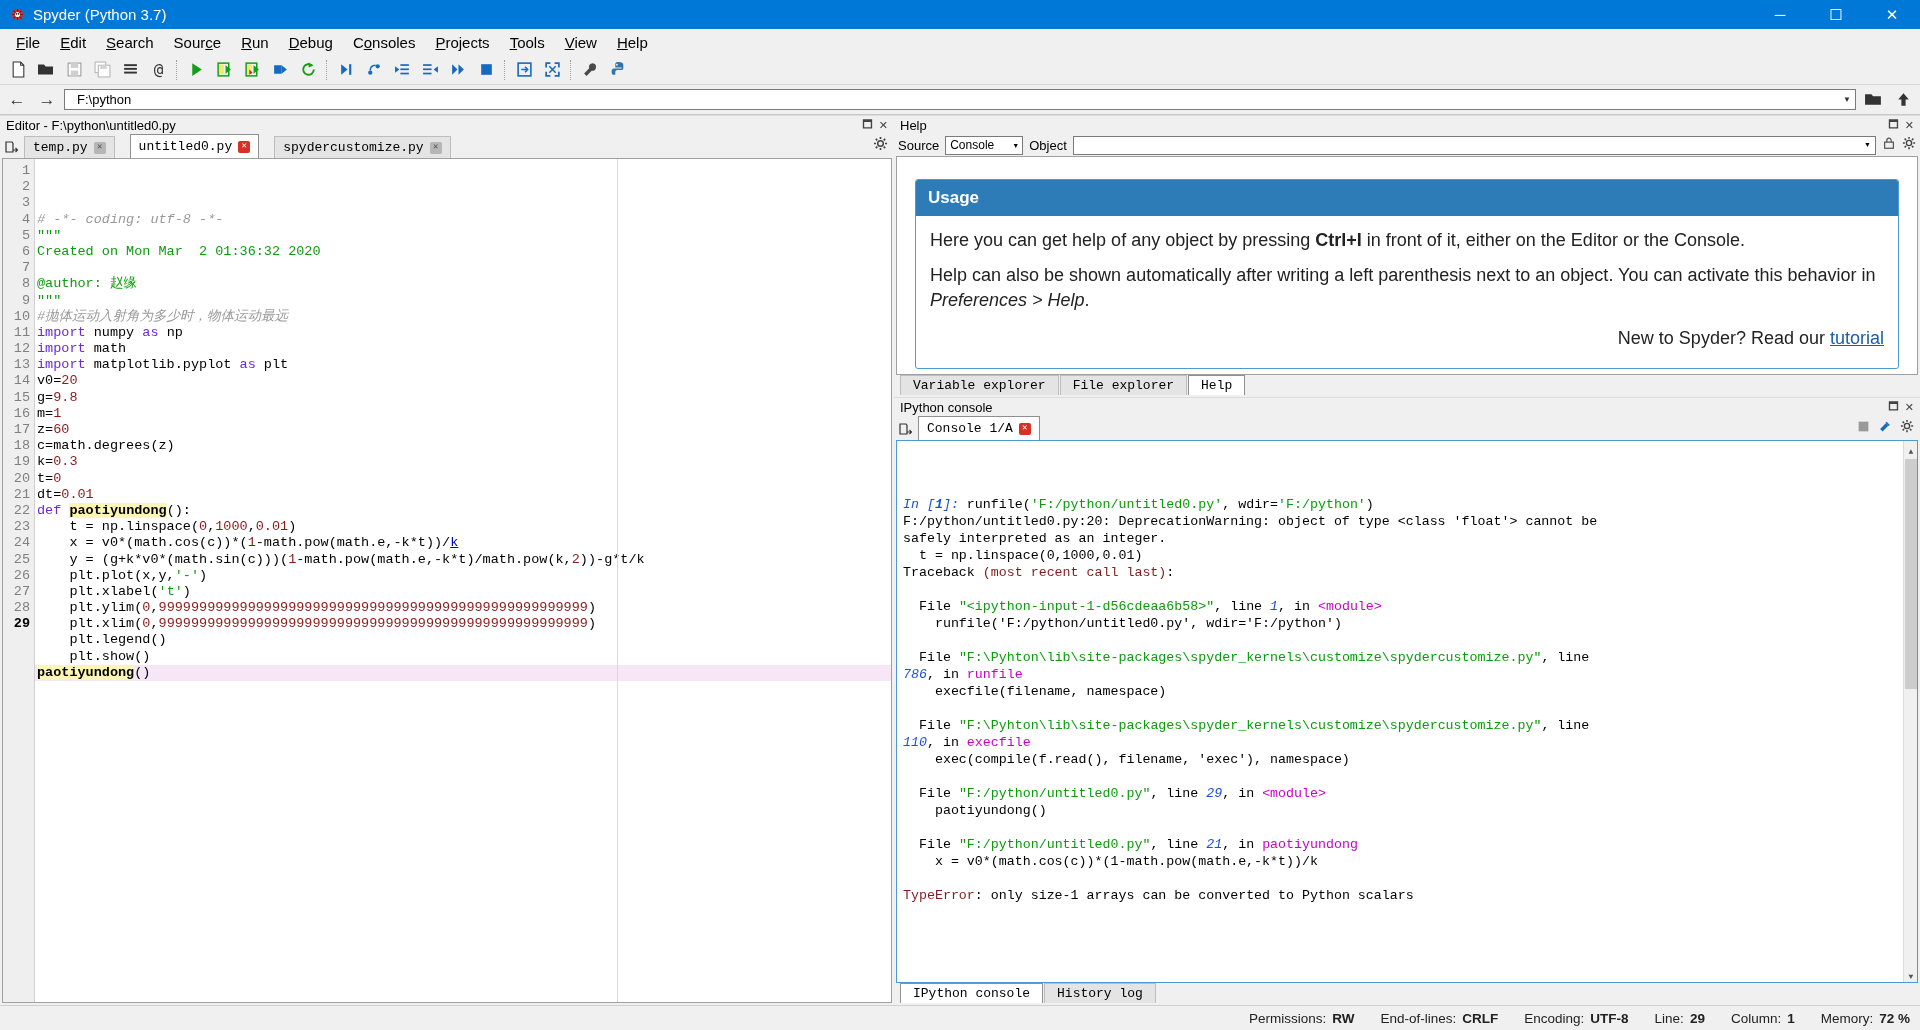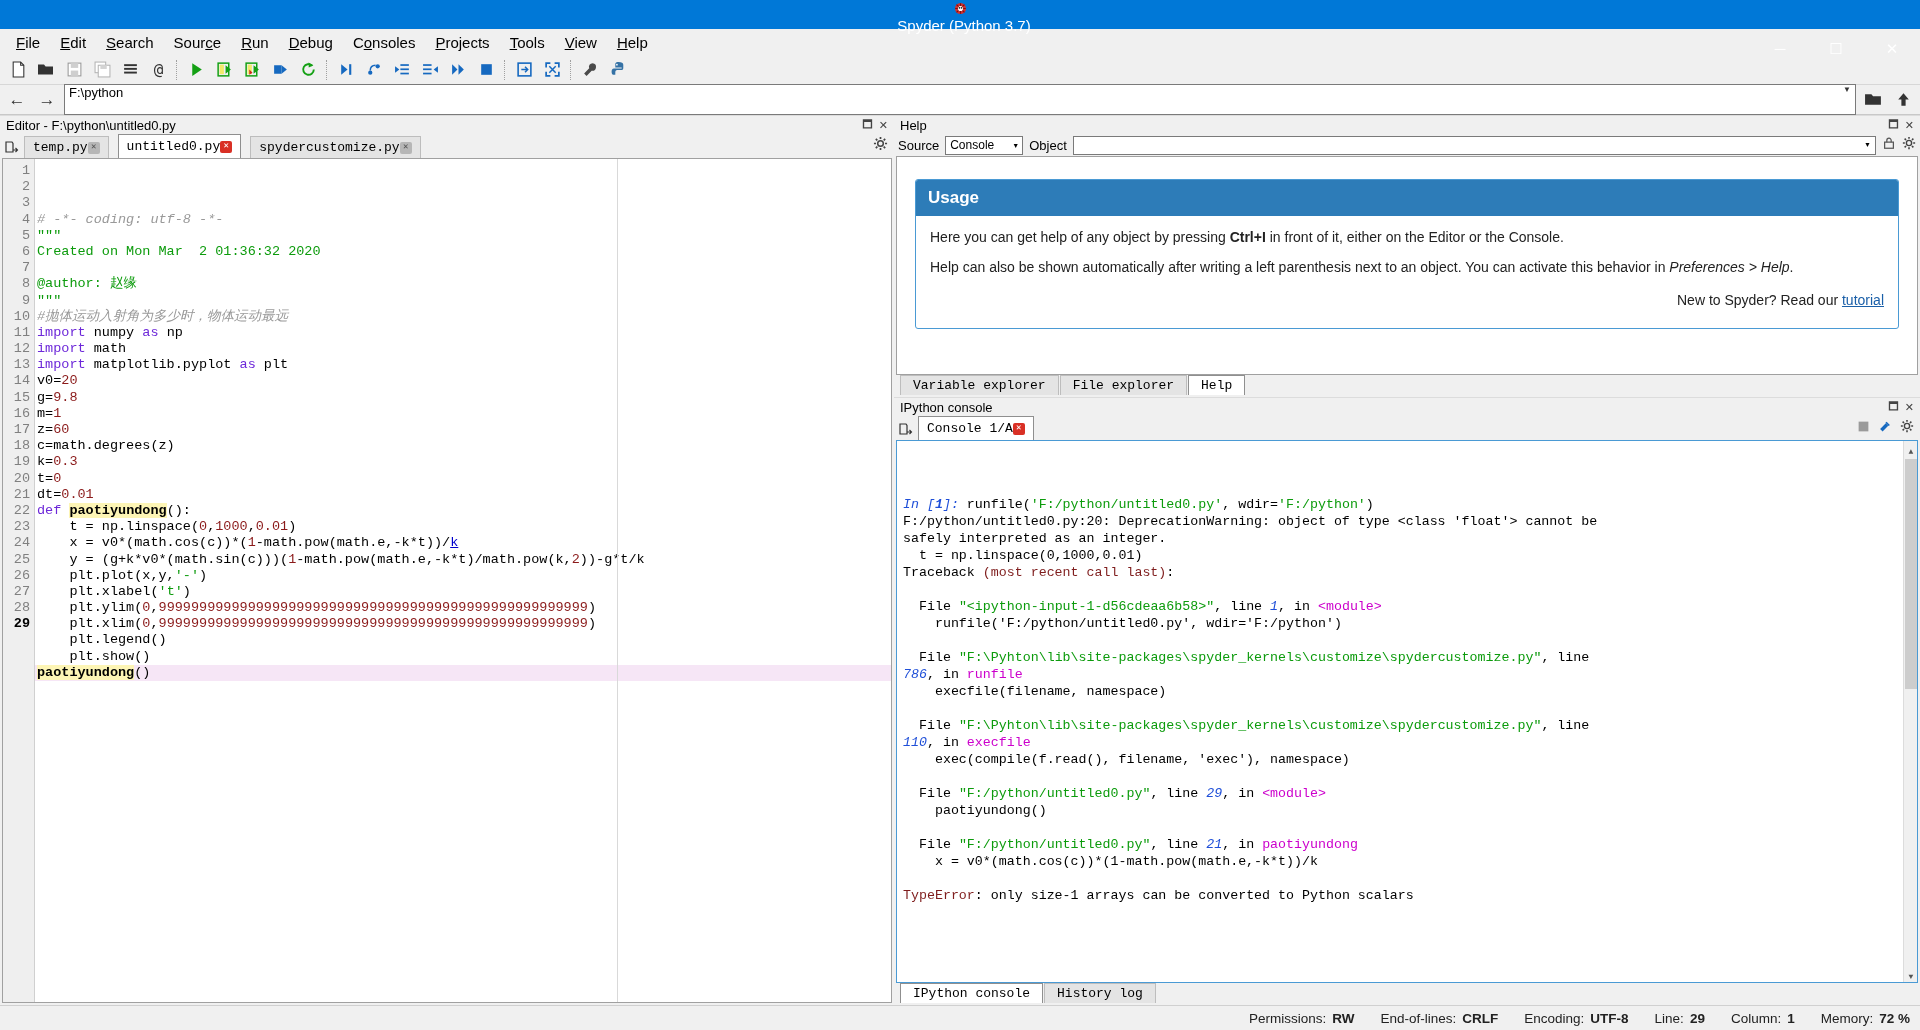--- a/index.html
+++ b/index.html
@@ -8,21 +8,20 @@
     font-family: "Liberation Sans", sans-serif;
     background: #f0f0f0; overflow: hidden;
   }
   body { position: relative; }
 
   
   .titlebar {
     height: 29px; background: #0078d7; color: #fff;
     display: flex; align-items: center; padding-left: 8px;
     font-size: 15px;
-    flex-direction: column;
   }
   .titlebar .app-icon {
     width: 18px; height: 18px; margin-right: 7px;
     display: inline-flex; align-items: center; justify-content: center;
   }
   .win-btns { margin-left: auto; display: flex; height: 29px; }
   .win-btn {
     width: 56px; height: 29px; display: flex; align-items: center;
     justify-content: center; color: #fff; font-size: 15px;
   }
@@ -50,22 +49,22 @@
   }
 
   
   .pathbar {
     height: 30px; background: #f0f0f0; display: flex; align-items: center;
     padding: 0 4px; gap: 4px; border-bottom: 1px solid #c8c8c8;
   }
   .nav-arrow { width: 26px; height: 24px; display:flex; align-items:center;
     justify-content:center; color:#333; font-size: 17px; }
   .path-combo {
-    flex: 1; height: 31px; background: #fff; border: 1px solid #7a7a7a;
-    display: flex; font-size: 13px; padding-left: 4px;
+    flex: 1; height: 21px; background: #fff; border: 1px solid #7a7a7a;
+    display: flex; align-items: center; font-size: 13px; padding-left: 12px;
     position: relative;
   }
   .path-combo .arrow {
     position: absolute; right: 4px; font-size: 8px; color: #333;
   }
   .pb-icon { width: 26px; height: 24px; display: flex; align-items: center;
     justify-content: center; }
 
   
   .main {
@@ -89,24 +88,24 @@
   }
 
   
   .tabstrip {
     height: 24px; background: #f0f0f0; display: flex; align-items: flex-end;
     padding-left: 2px; position: relative;
   }
   .browse-icon { width: 22px; height: 22px; display:flex; align-items:center;
     justify-content:center; }
   .tab {
-    height: 22px; display: flex; align-items: center; 
+    height: 22px; display: flex; align-items: center; gap: 6px;
     padding: 0 8px; font-family: "Liberation Mono", monospace;
     font-size: 13px; background: #e4e4e4;
-    border: 1px solid #bdbdbd; border-bottom: none; margin-right: 9px;
+    border: 1px solid #bdbdbd; border-bottom: none; margin-right: 15px;
     color: #000;
   }
   .tab.active { background: #fff; border-color: #8f8f8f; height: 24px; }
   .tab .x {
     width: 12px; height: 12px; border-radius: 2px; background: #d93025;
     color: #fff; font-size: 9px; display: flex; align-items: center;
     justify-content: center; line-height: 1;
   }
   .tab .x.grey { background: #b6b6b6; color: #555; }
   .tabstrip .gear { position: absolute; right: 6px; bottom: 3px; }
@@ -166,21 +165,21 @@
   }
   .obj-input .arrow { position: absolute; right: 4px; top: 4px; font-size: 7px; }
   .usage-card {
     margin: 22px 18px 0 18px; border: 1px solid #4a9ad4; border-radius: 3px;
     overflow: hidden; background: #fff;
   }
   .usage-head {
     background: #2d7cb8; color: #fff; padding: 8px 12px;
     font-size: 17px; font-weight: bold;
   }
-  .usage-body { padding: 12px 14px 16px 14px; font-size: 14px; color: #222;
+  .usage-body { padding: 12px 14px 16px 14px; font-size: 18px; color: #222;
     line-height: 1.35; }
   .usage-body p { margin-bottom: 11px; }
   .usage-body .center { text-align: right; margin-top: 14px; margin-bottom: 2px; }
   .usage-body a { color: #1a5fa8; text-decoration: underline; }
   .usage-body i { font-style: italic; }
   .usage-body b { font-weight: bold; }
 
   
   .tabrow-bottom {
     height: 22px; display: flex; align-items: flex-start; padding-left: 6px;

